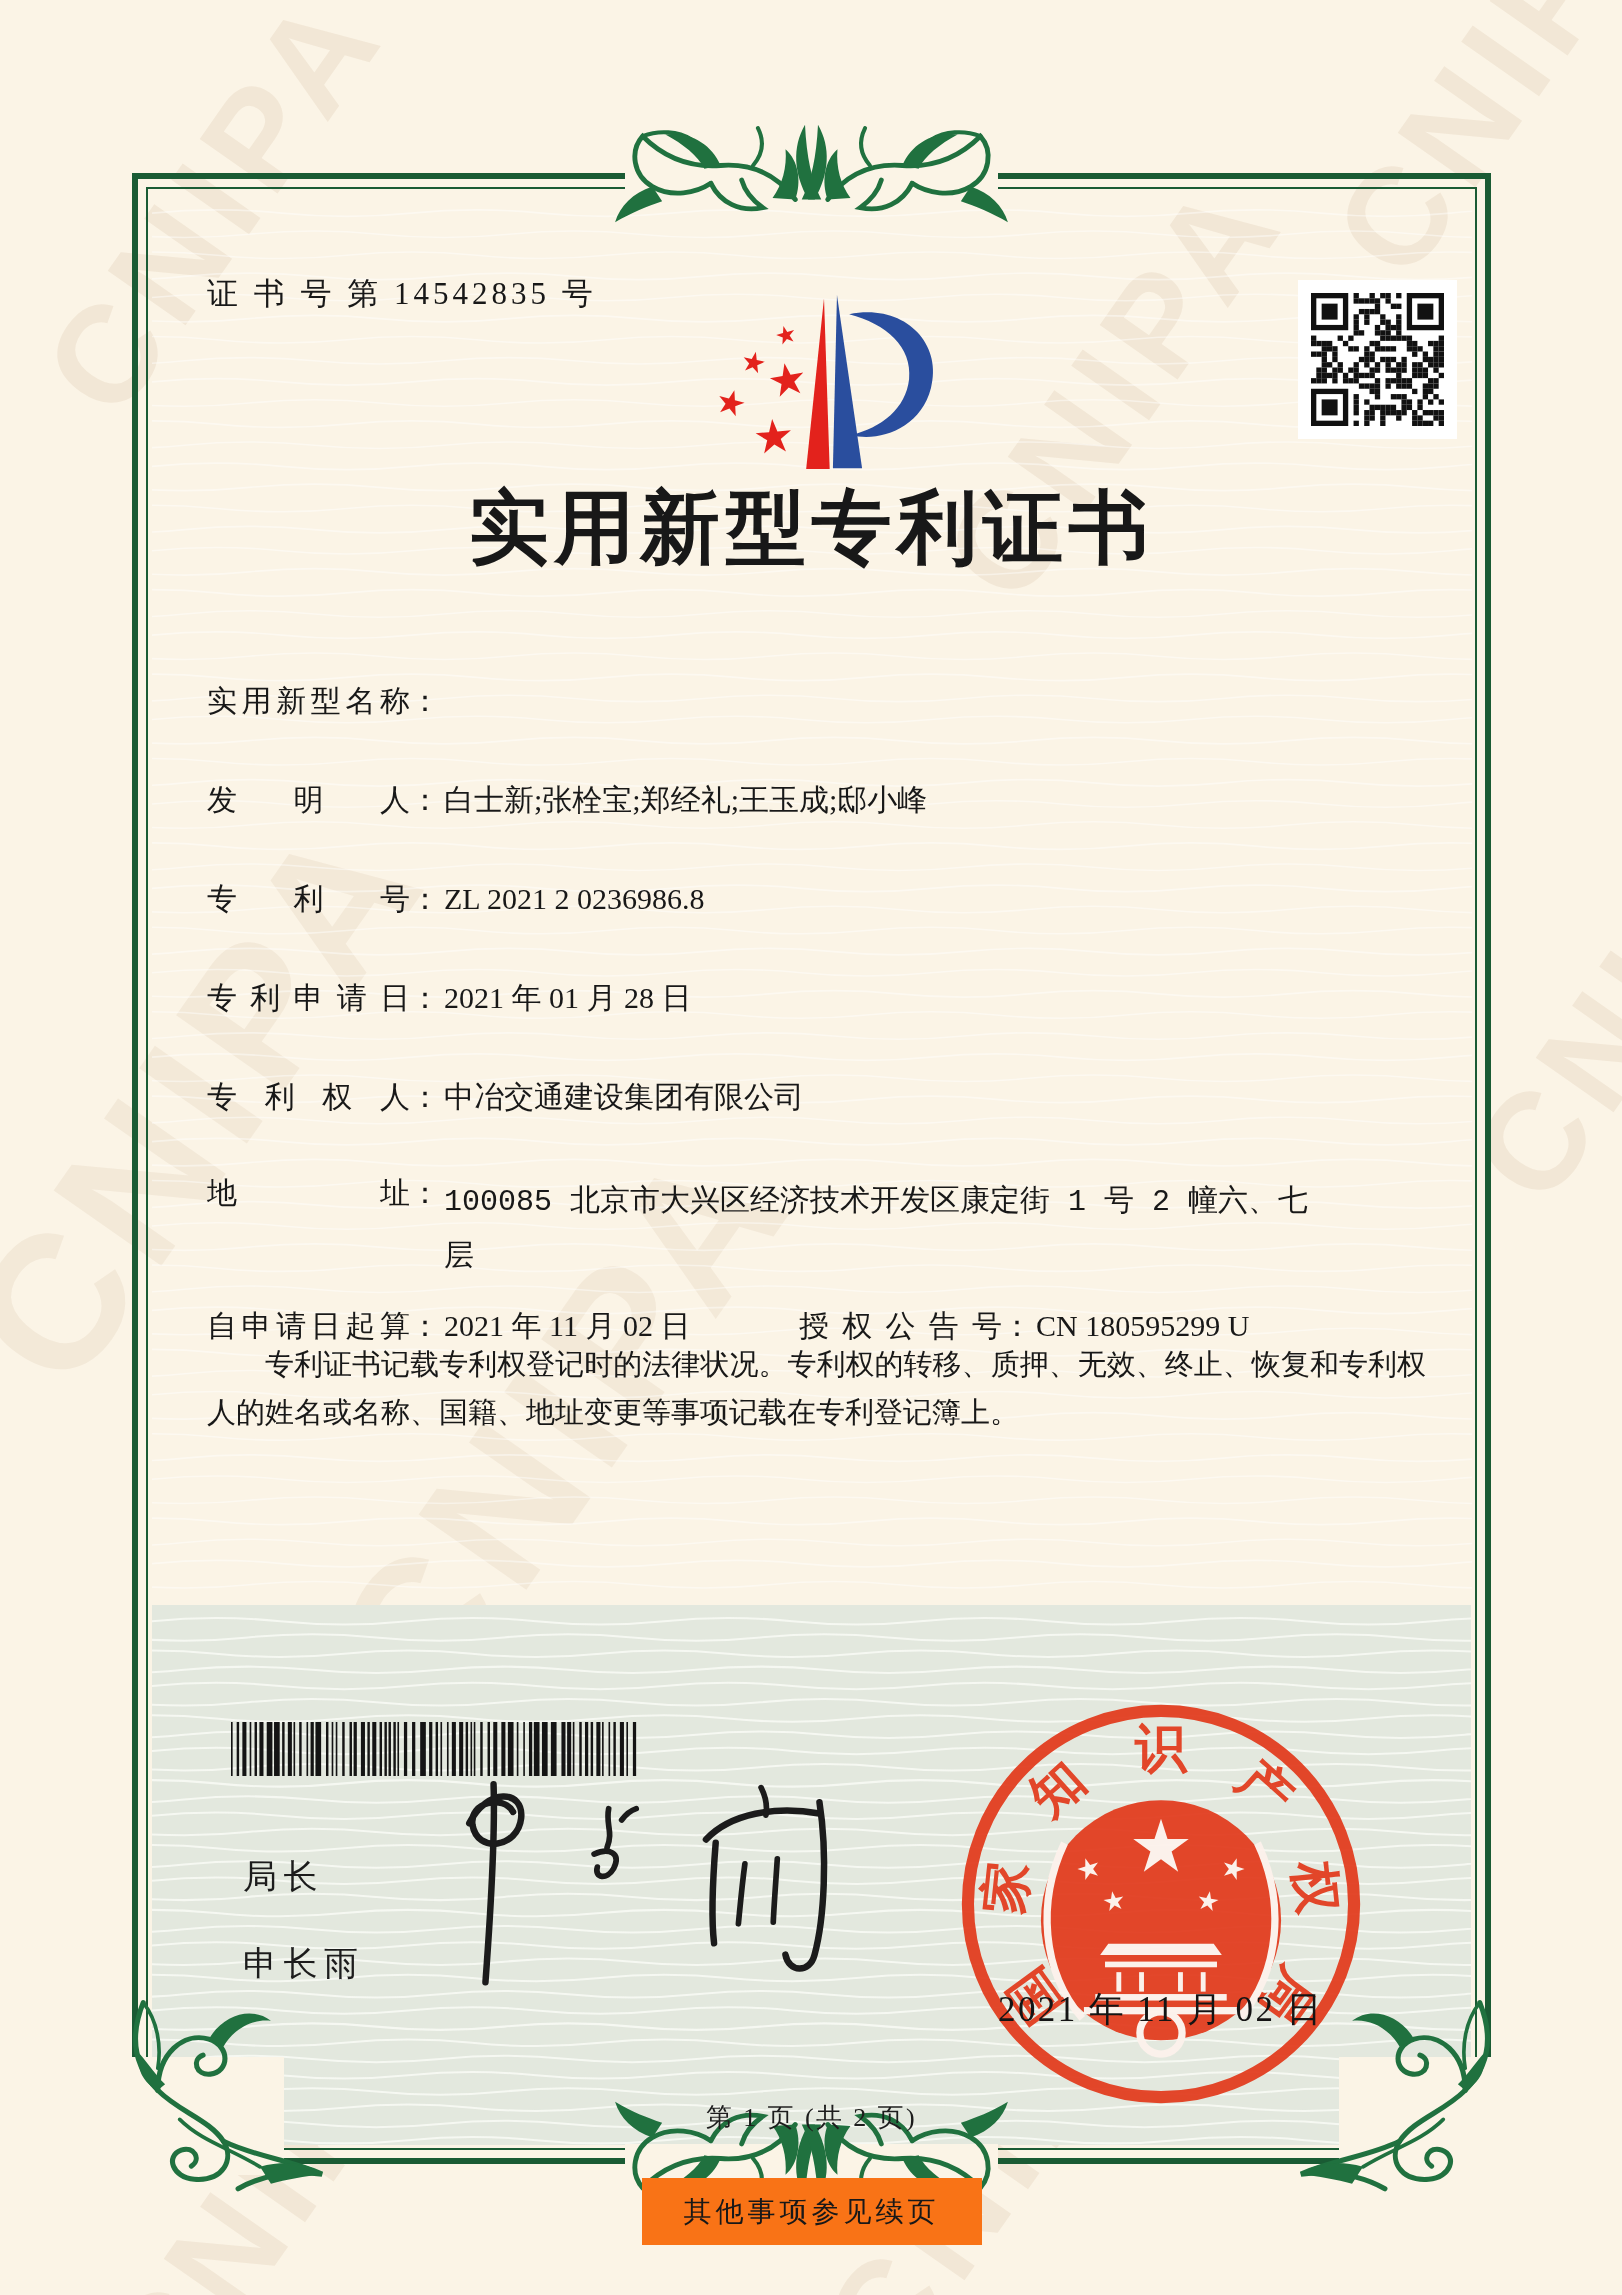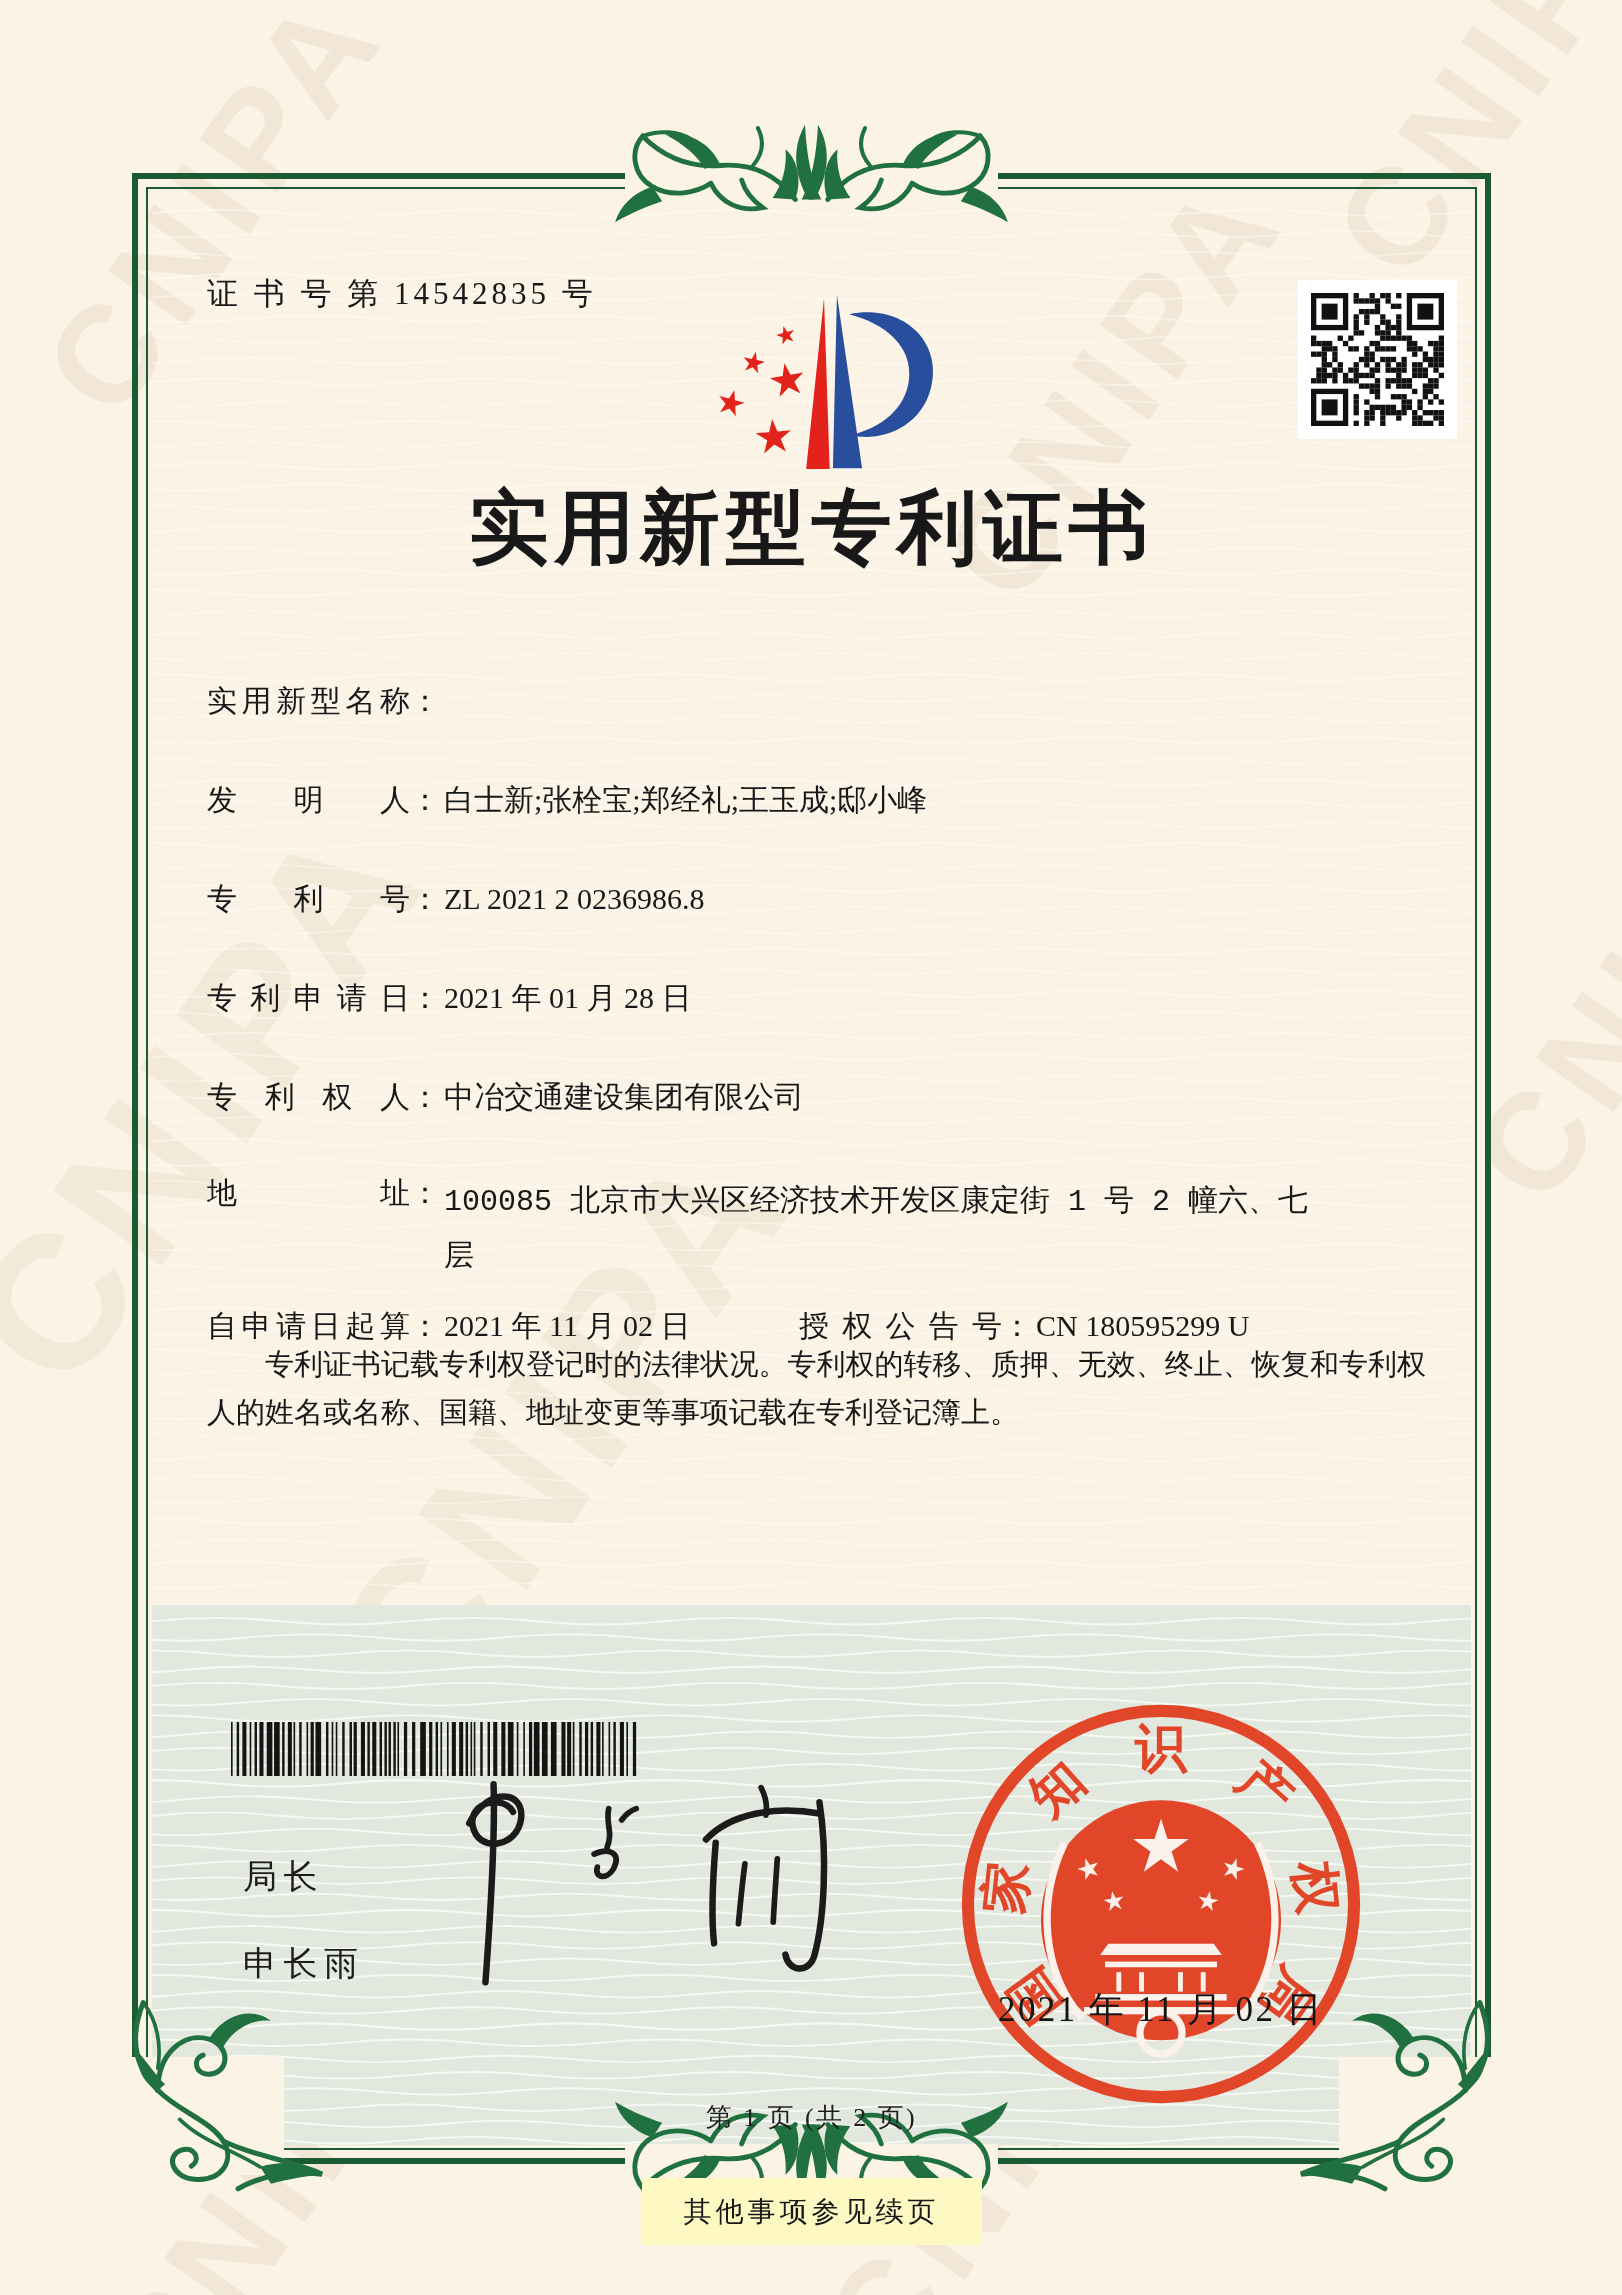--- a/index.html
+++ b/index.html
@@ -45,21 +45,21 @@
   .barcode{position:absolute;left:231px;top:1722px;width:410px;height:54px;z-index:5;}
   .sig-title{position:absolute;left:243px;top:1854px;z-index:5;font-family:"Liberation Sans","DejaVu Sans",sans-serif;font-size:34px;letter-spacing:6.5px;color:#1c1c1c;}
   .sig-name{position:absolute;left:243px;top:1941px;z-index:5;font-family:"Liberation Sans","DejaVu Sans",sans-serif;font-size:34px;letter-spacing:6.5px;color:#1c1c1c;}
   .sig-hand{position:absolute;left:365px;top:1773px;width:536px;height:227px;z-index:5;}
   .seal{position:absolute;left:946px;top:1689px;width:430px;height:430px;z-index:6;opacity:.93;}
   .seal-date{position:absolute;left:946px;top:1986px;width:430px;text-align:center;
       font-size:35px;letter-spacing:2.4px;color:#141414;z-index:7;}
   .footer-page{position:absolute;left:0;right:0;top:2100px;text-align:center;font-size:26px;
       letter-spacing:2.4px;z-index:5;color:#1d1d1d;}
   .cont-note{position:absolute;left:50%;top:2178px;transform:translateX(-50%);
-      background:#fef9c3;padding:14.6px 42px;font-size:28px;letter-spacing:4px;z-index:5;}
+      background:#f97316;padding:14.6px 42px;font-size:28px;letter-spacing:4px;z-index:5;}
 </style>
 </head>
 <body>
 
 <div class="page">
 
   <svg width="0" height="0" style="position:absolute">
     <defs>
       <polygon id="star5" points="0,-1 0.2245,-0.309 0.951,-0.309 0.3633,0.118 0.5878,0.809 0,0.382 -0.5878,0.809 -0.3633,0.118 -0.951,-0.309 -0.2245,-0.309"></polygon>
       <g id="scrollhalf">

